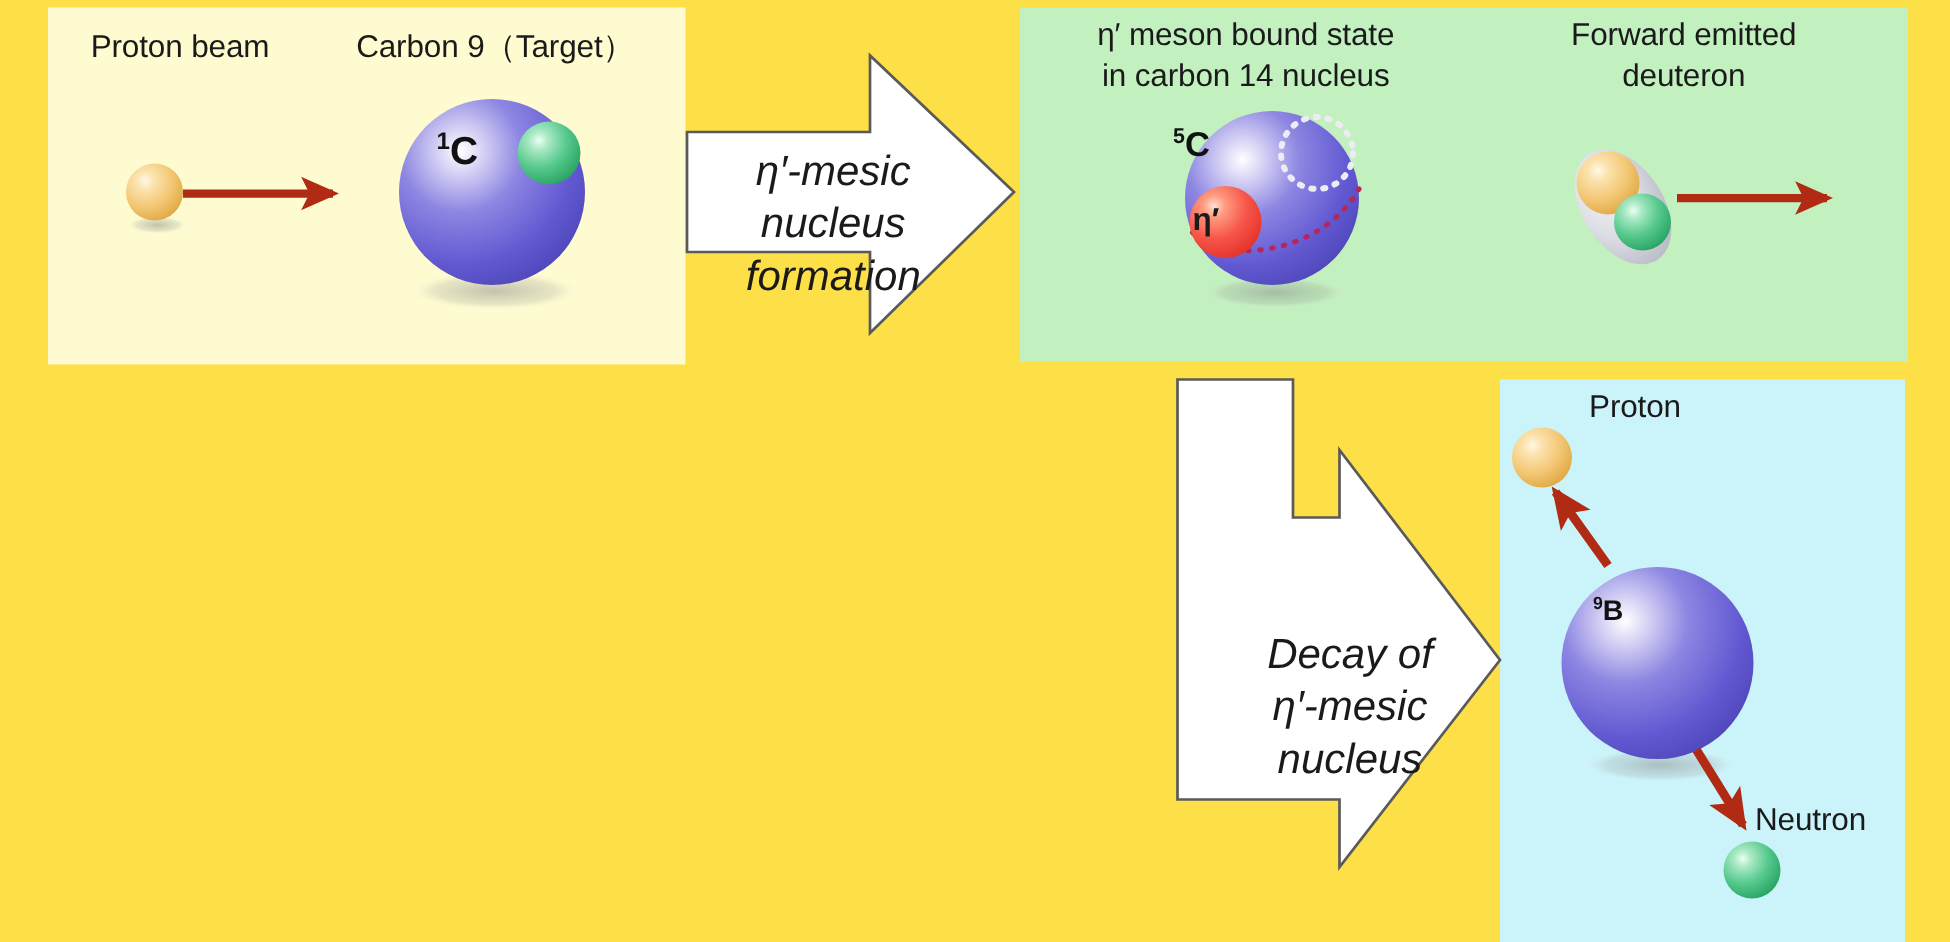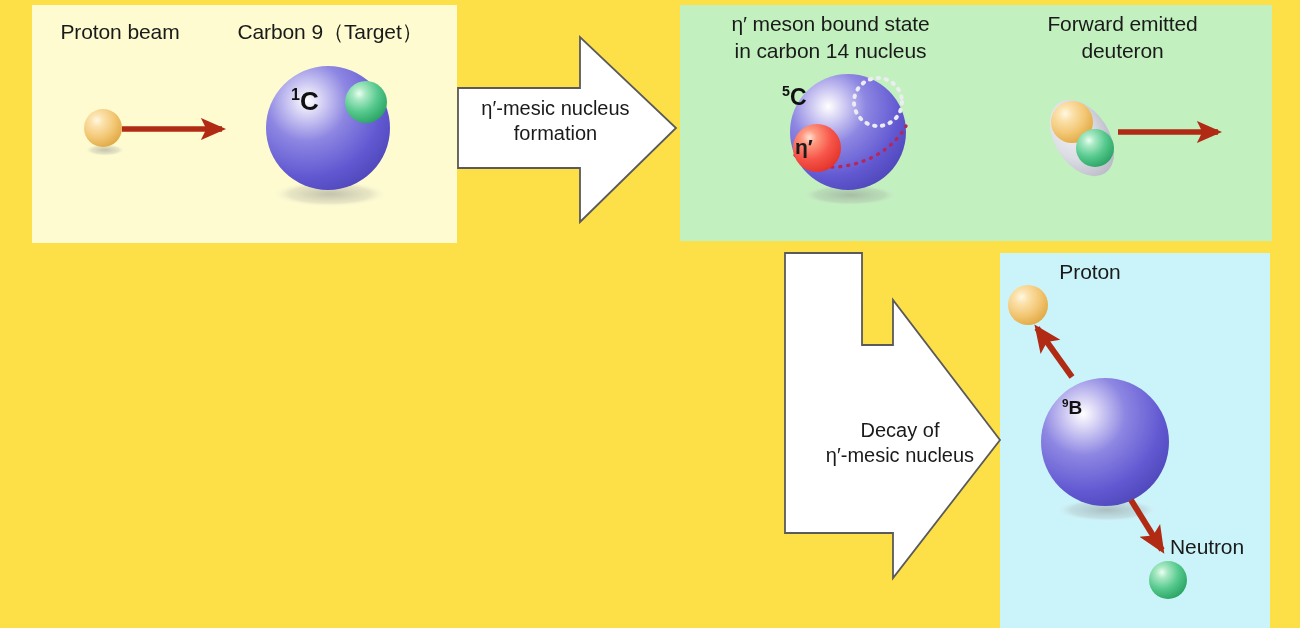--- a/index.html
+++ b/index.html
@@ -62,24 +62,25 @@
     position: absolute;
     left: 0; top: 0;
     width: 1300px;
     height: 628px;
     overflow: visible;
     pointer-events: none;
   }
   .arrow-label {
     position: absolute;
     color: #1a1a1a;
-    font-size: 20px;
-    line-height: 25px;
+    font-size: 28px;
+    line-height: 35px;
     text-align: center;
     white-space: pre-line;
+    font-style: italic;
   }
   #label-formation { left: 458px; top: 96px;  width: 195px; }
   #label-decay     { left: 800px; top: 418px; width: 200px; }
 
   .nuc-label {
     position: absolute;
     color: #111111;
     font-weight: bold;
     pointer-events: none;
   }

